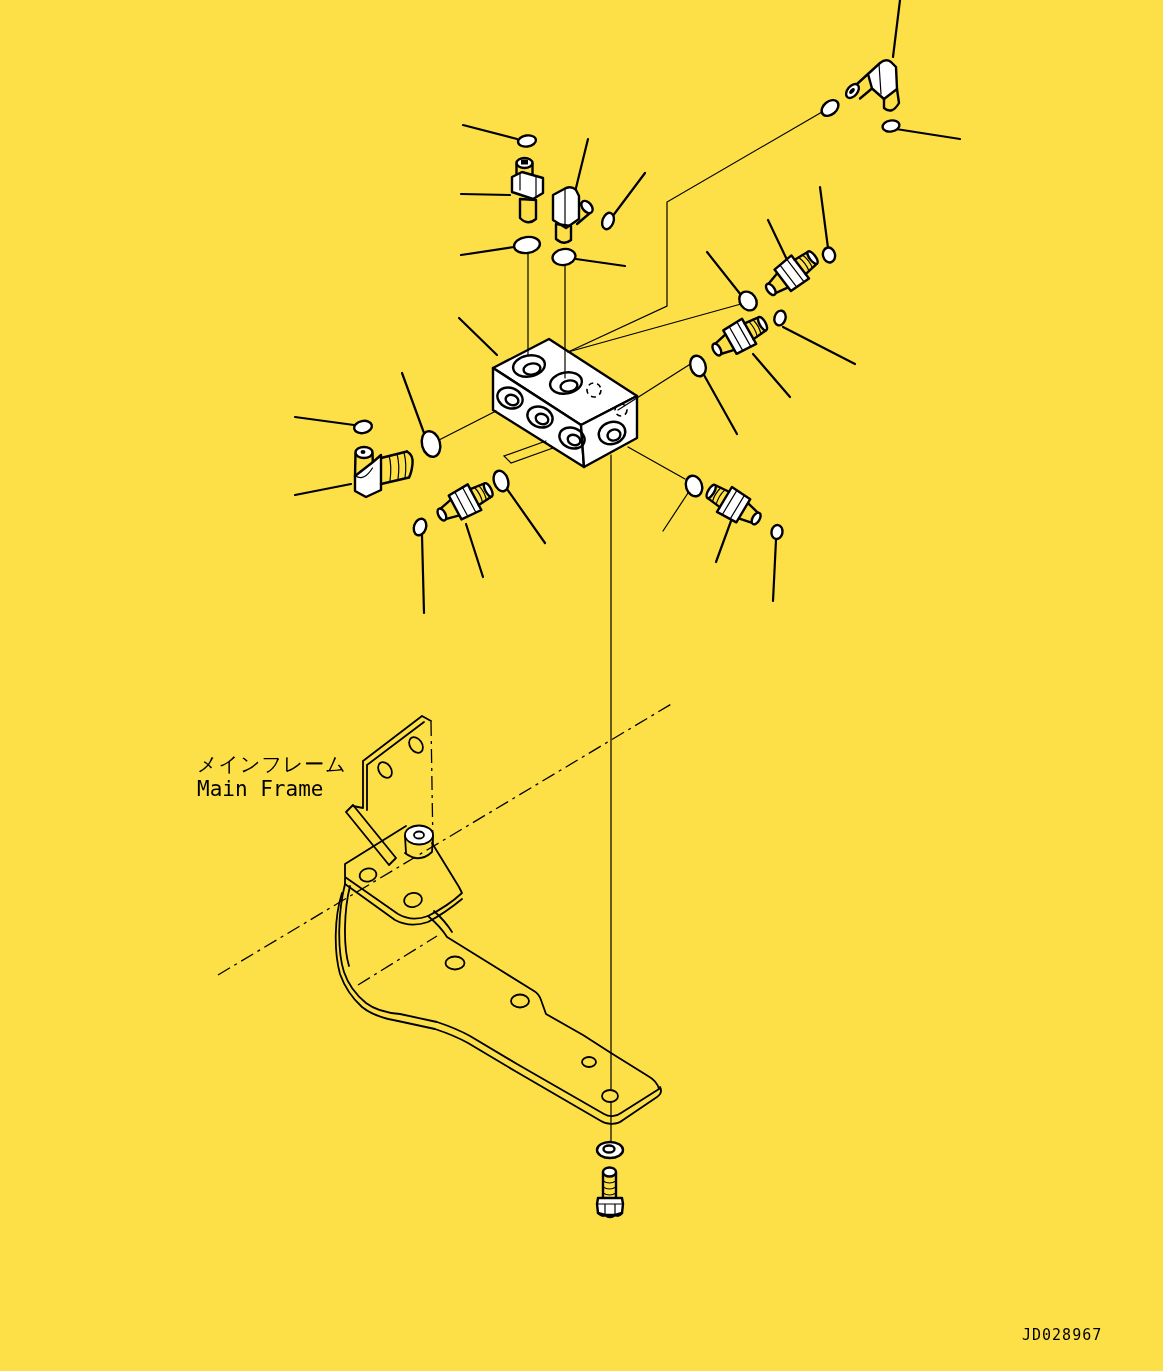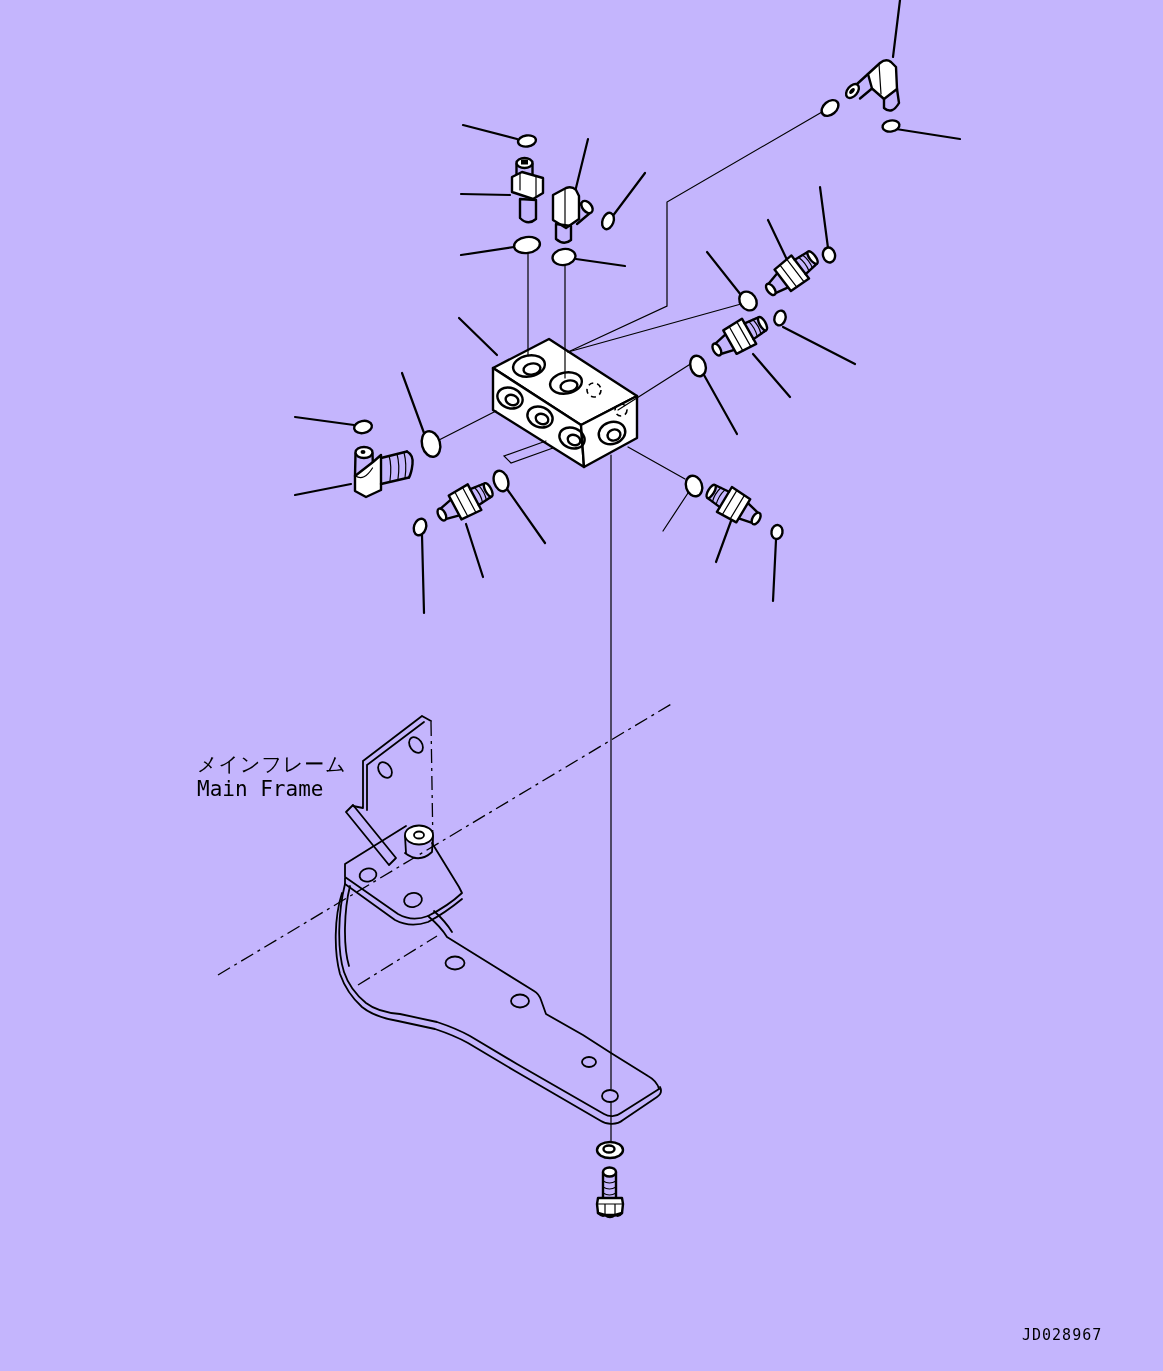--- a/index.html
+++ b/index.html
@@ -1,16 +1,16 @@
 <!DOCTYPE html>
 <html><head>
 <meta charset="utf-8">
 <style>
   html,body{margin:0;padding:0;background:#fff;}
-  .page{position:relative;width:1163px;height:1371px;background:#c4b5fd;overflow:hidden;
+  .page{position:relative;width:1163px;height:1371px;background:#fde047;overflow:hidden;
         font-family:"DejaVu Sans",sans-serif;}
   svg{position:absolute;left:0;top:0;}
   
   .p  {stroke:#000;stroke-width:2.4;fill:none;stroke-linecap:round;stroke-linejoin:round;}  
   .pw {stroke:#000;stroke-width:2.4;fill:#fff;stroke-linejoin:round;}                        
   .pb {stroke:none;fill:#000;}                                                               
   .t  {stroke:#000;stroke-width:1.2;fill:none;stroke-linecap:round;}                         
   .k  {stroke:#000;stroke-width:2.2;fill:none;stroke-linecap:round;}                         
   .b  {stroke:#000;stroke-width:1.8;fill:none;stroke-linecap:round;stroke-linejoin:round;}   
   .cd {stroke:#000;stroke-width:1.3;fill:none;stroke-dasharray:14 5 3 5;}                    

